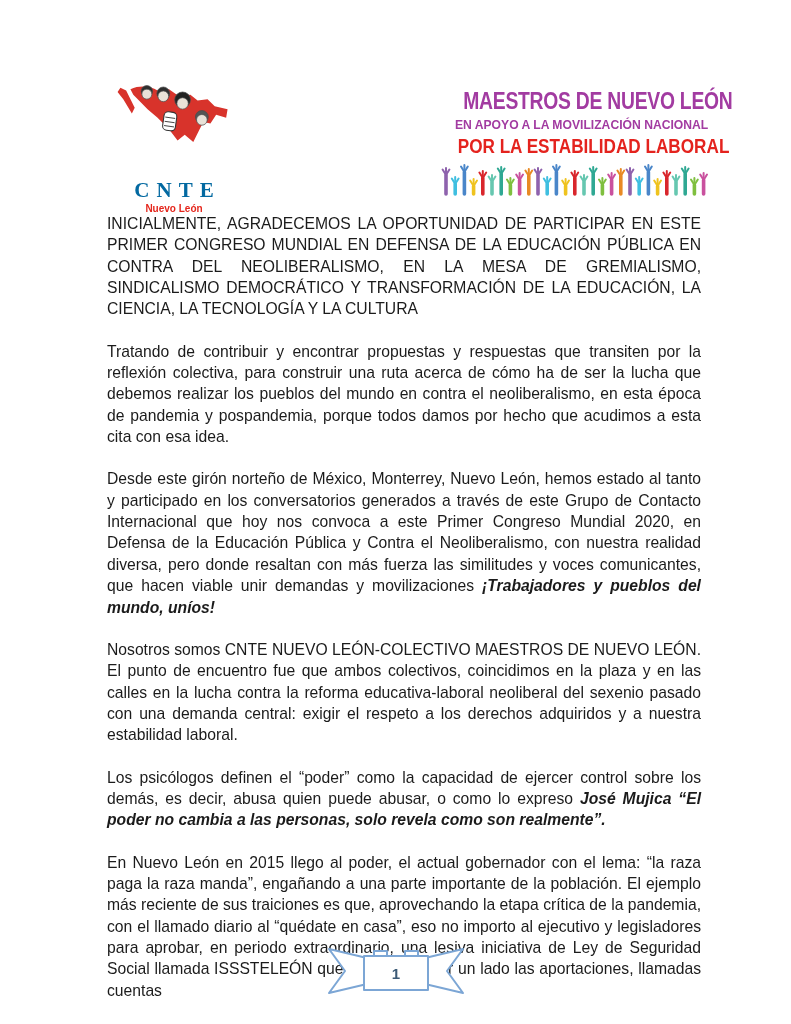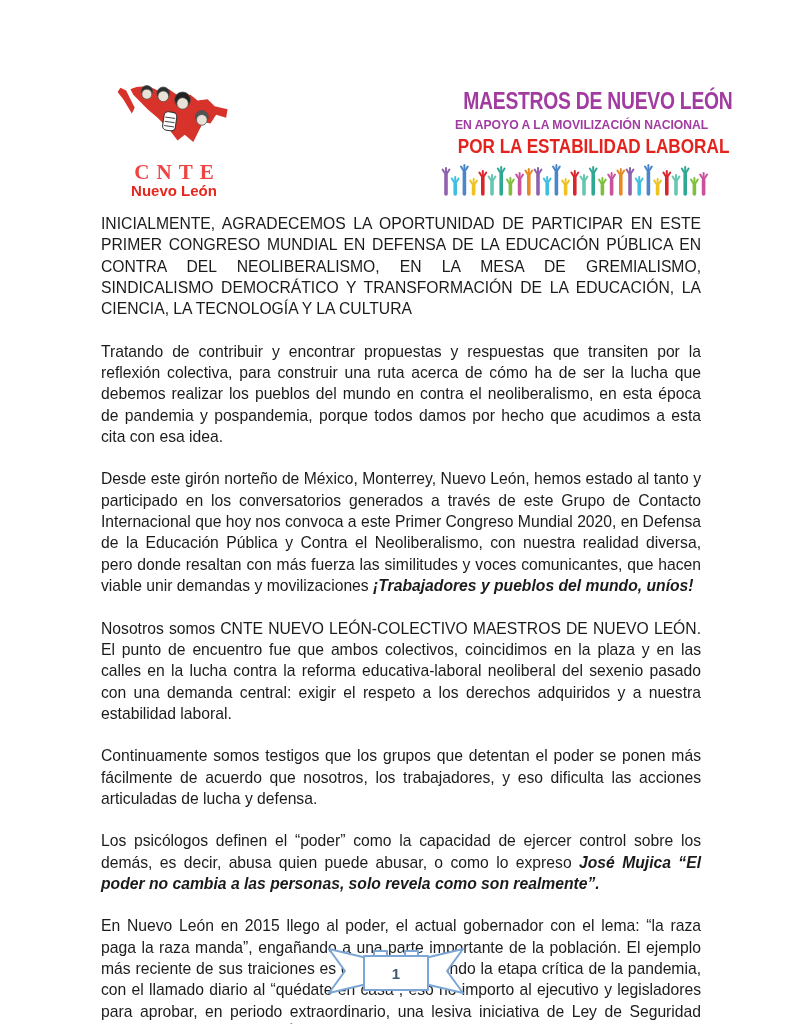--- a/index.html
+++ b/index.html
@@ -8,38 +8,38 @@
     font-family:"Liberation Sans", sans-serif; overflow:hidden; margin:0 auto;
   }
 
   
   .doc-header { position:absolute; left:0; top:0; width:791px; height:210px; }
 
   .logo { position:absolute; left:98px; top:82px; width:152px; text-align:center; }
   .logo svg.map { width:142px; height:80px; display:block; margin:0 auto; }
   .logo-cnte {
     font-family:"Liberation Serif", serif; font-weight:700;
-    font-size:21px; letter-spacing:7px; text-indent:7px; color:#ef4444; line-height:20px;
+    font-size:21px; letter-spacing:7px; text-indent:7px; color:#0369a1; line-height:20px;margin-top:18px;
   }
-  .logo-nl { font-size:15px; font-weight:700; color:#e5271d; line-height:17px; }
+  .logo-nl { font-size:10px; font-weight:700; color:#e5271d; line-height:17px; }
 
   .banner { position:absolute; left:441px; top:88px; width:278px; text-align:left; }
   .banner-line { white-space:nowrap; transform-origin:50% 50%; }
   .banner-line1 { font-size:23px; font-weight:700; color:var(--purple,#a23ba1); transform:scaleX(.84); line-height:26px; letter-spacing:-0.3px; }
   .banner-line2 { font-size:13.5px; font-weight:700; color:var(--purple,#a23ba1); transform:scaleX(.9); line-height:17px; margin-top:2px; }
   .banner-line3 { font-size:19.5px; font-weight:700; color:var(--red,#e4231e); transform:scaleX(.88); line-height:23px; margin-top:2px; }
   .hands { margin-top:4px; height:34px; }
 
   
   .doc-body {
     position:absolute; left:97px; top:213px; width:604px;
     color:#1b1b1b; font-size:15.7px; line-height:21.35px;
     text-align:justify;
   }
-  .para { margin:0 0 21px 4px; }
+  .para { margin:0 0 21px 10px; }
   .para .b { font-weight:700;font-style:italic; }
 
   
   .footer-ribbon { position:absolute; left:50%; top:941px; transform:translateX(-50%); width:150px; height:62px; }
   .ribbon-num { font-family:"Liberation Sans", sans-serif; font-size:15px; font-weight:700; fill:#3c5a76; }
 </style>
 </head>
 <body>
 
 <div class="page">
@@ -255,21 +255,20 @@
           </svg></div>
     </div>
 
   </div>
 
   <main class="doc-body">
       <p class="para"><span>INICIALMENTE, AGRADECEMOS LA OPORTUNIDAD DE PARTICIPAR EN ESTE PRIMER CONGRESO MUNDIAL EN DEFENSA DE LA EDUCACIÓN PÚBLICA EN CONTRA DEL NEOLIBERALISMO, EN LA MESA DE GREMIALISMO, SINDICALISMO DEMOCRÁTICO Y TRANSFORMACIÓN DE LA EDUCACIÓN, LA CIENCIA, LA TECNOLOGÍA Y LA CULTURA</span></p>
       <p class="para"><span>Tratando de contribuir y encontrar propuestas y respuestas que transiten por la reflexión colectiva, para construir una ruta acerca de cómo ha de ser la lucha que debemos realizar los pueblos del mundo en contra el neoliberalismo, en esta época de pandemia y pospandemia, porque todos damos por hecho que acudimos a esta cita con esa idea.</span></p>
       <p class="para"><span>Desde este girón norteño de México, Monterrey, Nuevo León, hemos estado al tanto y participado en los conversatorios generados a través de este Grupo de Contacto Internacional que hoy nos convoca a este Primer Congreso Mundial 2020, en Defensa de la Educación Pública y Contra el Neoliberalismo, con nuestra realidad diversa, pero donde resaltan con más fuerza las similitudes y voces comunicantes, que hacen viable unir demandas y movilizaciones </span><span class="b">¡Trabajadores y pueblos del mundo, uníos!</span></p>
       <p class="para"><span>Nosotros somos CNTE NUEVO LEÓN-COLECTIVO MAESTROS DE NUEVO LEÓN. El punto de encuentro fue que ambos colectivos, coincidimos en la plaza y en las calles en la lucha contra la reforma educativa-laboral neoliberal del sexenio pasado con una demanda central: exigir el respeto a los derechos adquiridos y a nuestra estabilidad laboral.</span></p>
-      <p class="para"><span>Continuamente somos testigos que los grupos que detentan el poder se ponen más fácilmente de acuerdo que nosotros, los trabajadores, y eso dificulta las acciones articuladas de lucha y defensa.</span></p>
       <p class="para"><span>Los psicólogos definen el “poder” como la capacidad de ejercer control sobre los demás, es decir, abusa quien puede abusar, o como lo expreso </span><span class="b">José Mujica “El poder no cambia a las personas, solo revela como son realmente”.</span></p>
       <p class="para"><span>En Nuevo León en 2015 llego al poder, el actual gobernador con el lema: “la raza paga la raza manda”, engañando a una parte importante de la población. El ejemplo más reciente de sus traiciones es que, aprovechando la etapa crítica de la pandemia, con el llamado diario al “quédate en casa”, eso no importo al ejecutivo y legisladores para aprobar, en periodo extraordinario, una lesiva iniciativa de Ley de Seguridad Social llamada ISSSTELEÓN que incrementa por un lado las aportaciones, llamadas cuentas</span></p>
     </main>
 
   <div class="footer-ribbon">
     <svg viewBox="0 0 150 62" width="150" height="62">
       <g fill="#ffffff" stroke="#7ca6d5" stroke-width="2" stroke-linejoin="round">
         <path d="M46 17 L8 8 L24 30 L8 52 L46 43 Z"></path>
         <path d="M104 17 L142 8 L126 30 L142 52 L104 43 Z"></path>
         <rect x="53" y="10" width="13" height="7"></rect>

